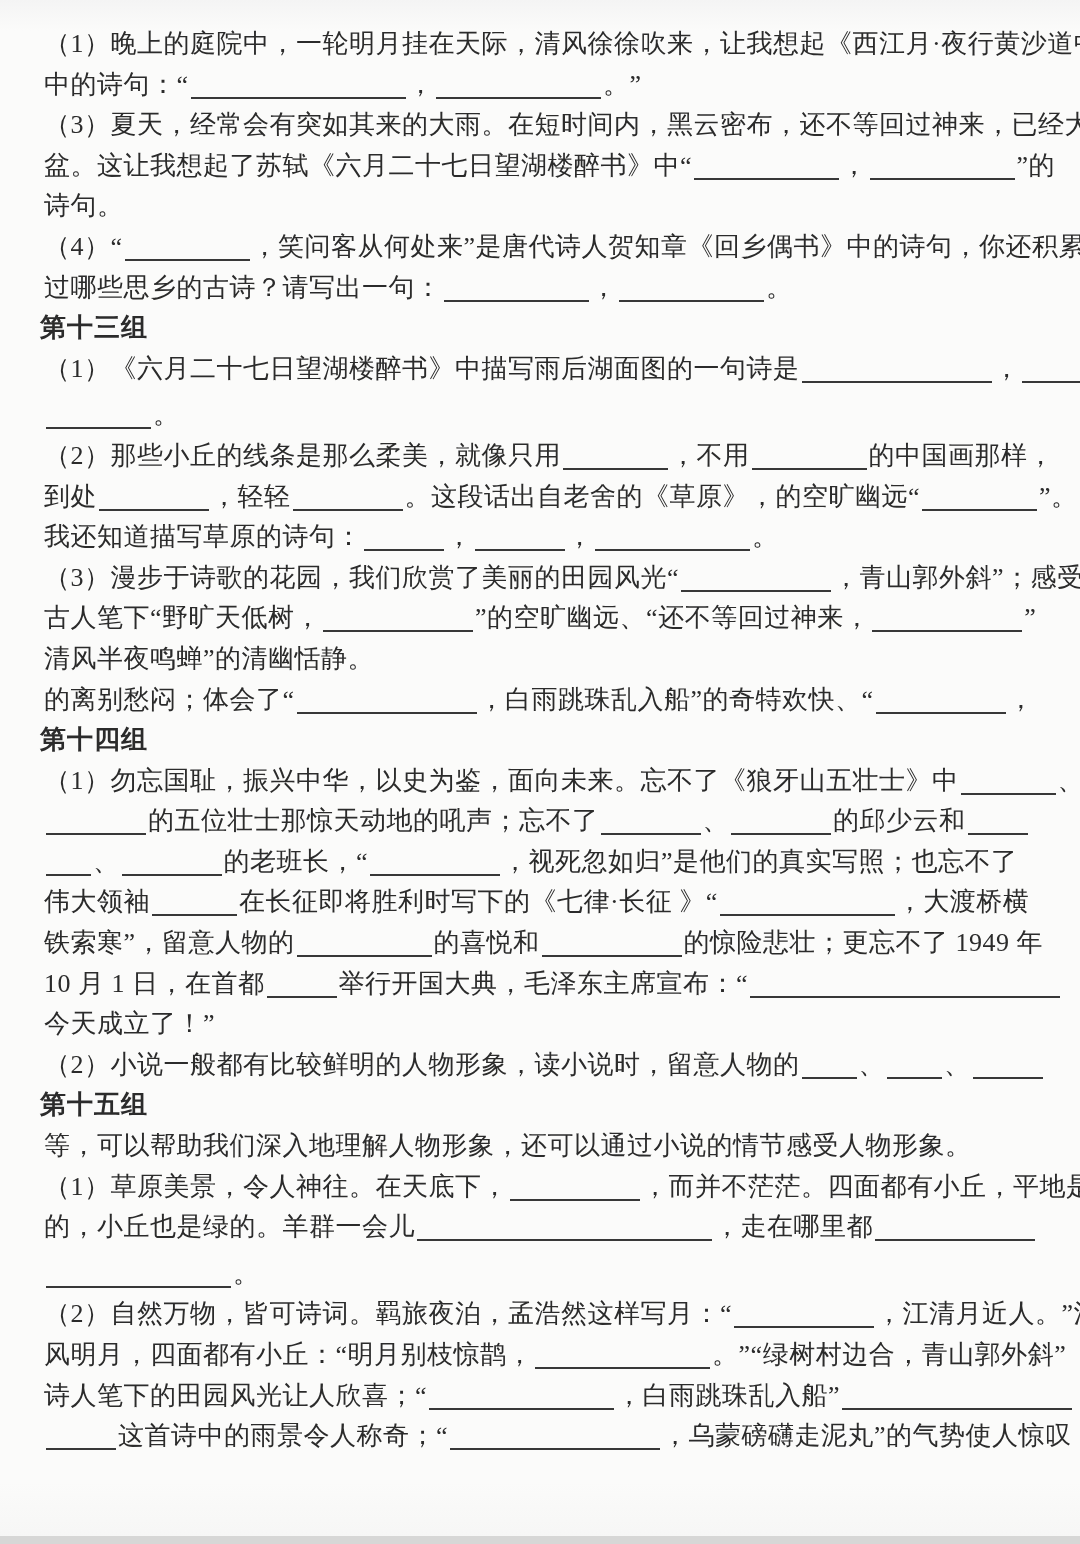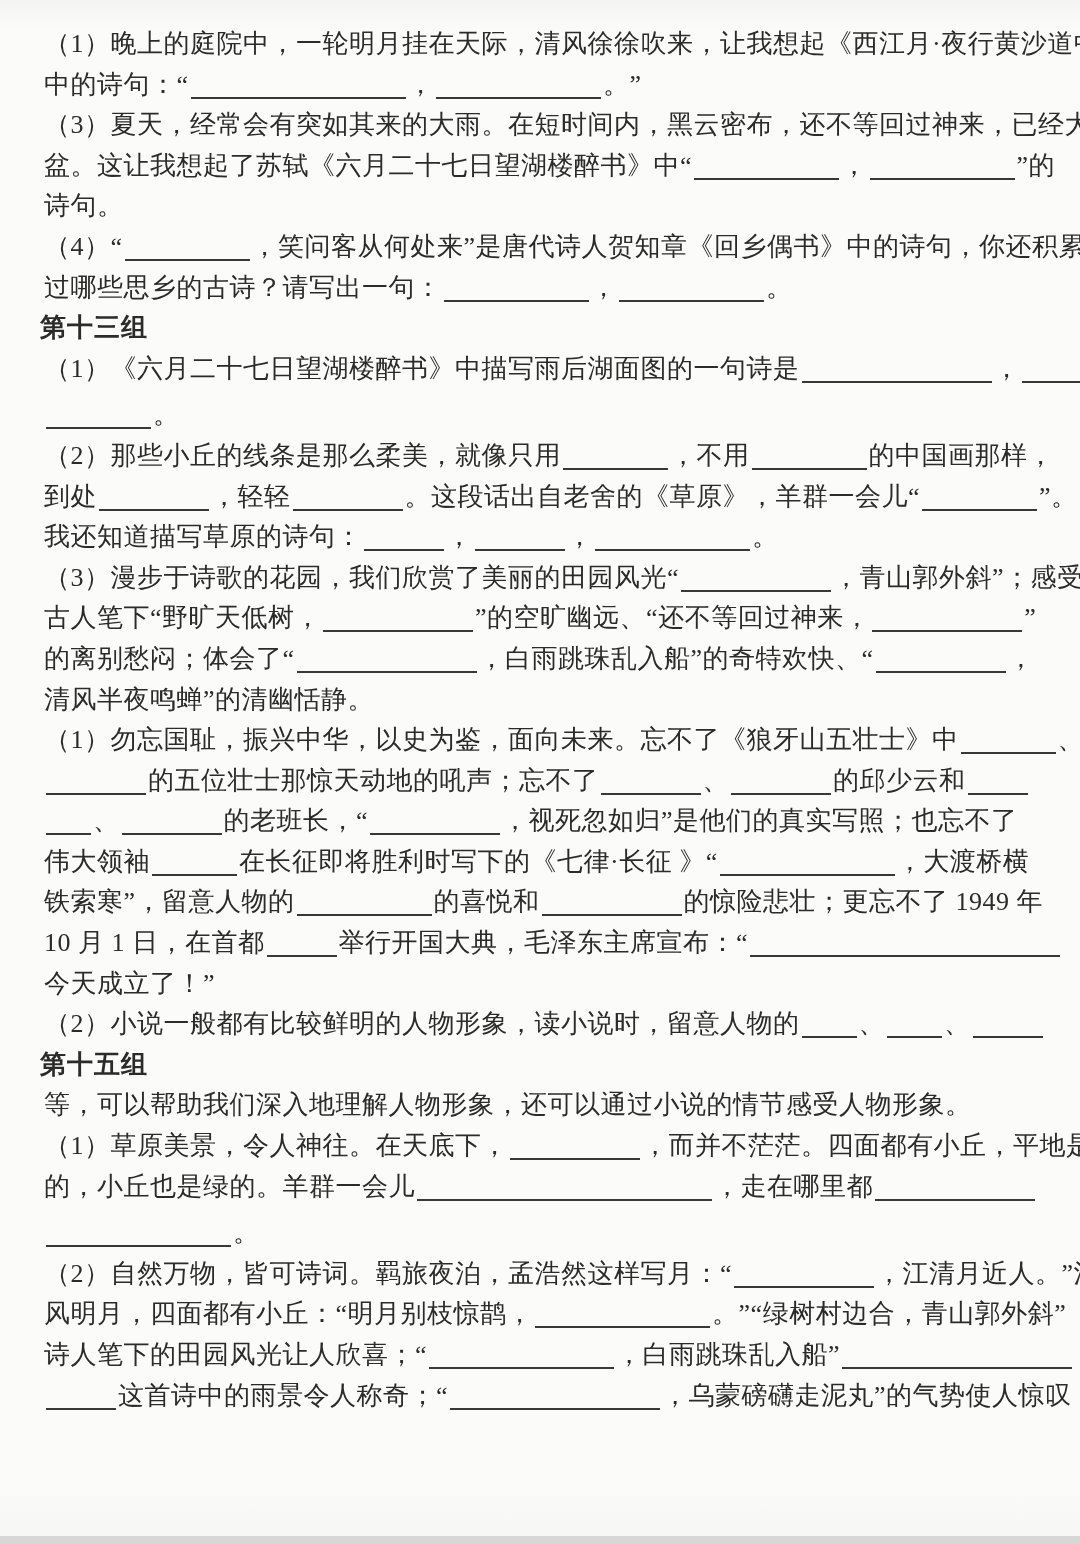--- a/index.html
+++ b/index.html
@@ -58,26 +58,27 @@
       <div class="line"><span>中的诗句：“</span><span class="blank" style="width: 215px;"></span><span>，</span><span class="blank" style="width: 165px;"></span><span>。”</span></div>
       <div class="line"><span>（3）夏天，经常会有突如其来的大雨。在短时间内，黑云密布，还不等回过神来，已经大雨倾</span></div>
       <div class="line"><span>盆。这让我想起了苏轼《六月二十七日望湖楼醉书》中“</span><span class="blank" style="width: 145px;"></span><span>，</span><span class="blank" style="width: 145px;"></span><span>”的</span></div>
       <div class="line"><span>诗句。</span></div>
       <div class="line"><span>（4）“</span><span class="blank" style="width: 125px;"></span><span>，笑问客从何处来”是唐代诗人贺知章《回乡偶书》中的诗句，你还积累</span></div>
       <div class="line"><span>过哪些思乡的古诗？请写出一句：</span><span class="blank" style="width: 145px;"></span><span>，</span><span class="blank" style="width: 145px;"></span><span>。</span></div>
       <div class="line heading"><span>第十三组</span></div>
       <div class="line"><span>（1）《六月二十七日望湖楼醉书》中描写雨后湖面图的一句诗是</span><span class="blank" style="width: 190px;"></span><span>，</span><span class="blank" style="width: 80px;"></span></div>
       <div class="line" style="margin-top: 6px;"><span class="blank" style="width: 105px;"></span><span>。</span></div>
       <div class="line"><span>（2）那些小丘的线条是那么柔美，就像只用</span><span class="blank" style="width: 105px;"></span><span>，不用</span><span class="blank" style="width: 115px;"></span><span>的中国画那样，</span></div>
-      <div class="line"><span>到处</span><span class="blank" style="width: 110px;"></span><span>，轻轻</span><span class="blank" style="width: 110px;"></span><span>。这段话出自老舍的《草原》，羊群一会儿“</span><span class="blank" style="width: 115px;"></span><span>”。</span></div>
+      <div class="line"><span>到处</span><span class="blank" style="width: 110px;"></span><span>，轻轻</span><span class="blank" style="width: 110px;"></span><span>。这段话出自老舍的《草原》，的空旷幽远“</span><span class="blank" style="width: 115px;"></span><span>”。</span></div>
       <div class="line"><span>我还知道描写草原的诗句：</span><span class="blank" style="width: 80px;"></span><span>，</span><span class="blank" style="width: 90px;"></span><span>，</span><span class="blank" style="width: 155px;"></span><span>。</span></div>
       <div class="line"><span>（3）漫步于诗歌的花园，我们欣赏了美丽的田园风光“</span><span class="blank" style="width: 150px;"></span><span>，青山郭外斜”；感受到</span></div>
       <div class="line"><span>古人笔下“野旷天低树，</span><span class="blank" style="width: 150px;"></span><span>”的空旷幽远、“还不等回过神来，</span><span class="blank" style="width: 150px;"></span><span>”</span></div>
+      <div class="line"><span>清风半夜鸣蝉”的清幽恬静。</span></div>
       <div class="line"><span>的离别愁闷；体会了“</span><span class="blank" style="width: 180px;"></span><span>，白雨跳珠乱入船”的奇特欢快、“</span><span class="blank" style="width: 130px;"></span><span>，</span></div>
-      <div class="line"><span>清风半夜鸣蝉”的清幽恬静。</span></div>
+      <div class="line heading"><span>第十四组</span></div>
       <div class="line"><span>（1）勿忘国耻，振兴中华，以史为鉴，面向未来。忘不了《狼牙山五壮士》中</span><span class="blank" style="width: 95px;"></span><span>、</span></div>
       <div class="line"><span class="blank" style="width: 100px;"></span><span>的五位壮士那惊天动地的吼声；忘不了</span><span class="blank" style="width: 100px;"></span><span>、</span><span class="blank" style="width: 100px;"></span><span>的邱少云和</span><span class="blank" style="width: 60px;"></span></div>
       <div class="line"><span class="blank" style="width: 45px;"></span><span>、</span><span class="blank" style="width: 100px;"></span><span>的老班长，“</span><span class="blank" style="width: 130px;"></span><span>，视死忽如归”是他们的真实写照；也忘不了</span></div>
       <div class="line"><span>伟大领袖</span><span class="blank" style="width: 85px;"></span><span>在长征即将胜利时写下的《七律·长征 》“</span><span class="blank" style="width: 175px;"></span><span>，大渡桥横</span></div>
       <div class="line"><span>铁索寒”，留意人物的</span><span class="blank" style="width: 135px;"></span><span>的喜悦和</span><span class="blank" style="width: 140px;"></span><span>的惊险悲壮；更忘不了 1949 年</span></div>
       <div class="line"><span>10 月 1 日，在首都</span><span class="blank" style="width: 70px;"></span><span>举行开国大典，毛泽东主席宣布：“</span><span class="blank" style="width: 310px;"></span></div>
       <div class="line"><span>今天成立了！”</span></div>
       <div class="line"><span>（2）小说一般都有比较鲜明的人物形象，读小说时，留意人物的</span><span class="blank" style="width: 55px;"></span><span>、</span><span class="blank" style="width: 55px;"></span><span>、</span><span class="blank" style="width: 70px;"></span></div>
       <div class="line heading"><span>第十五组</span></div>
       <div class="line"><span>等，可以帮助我们深入地理解人物形象，还可以通过小说的情节感受人物形象。</span></div>

